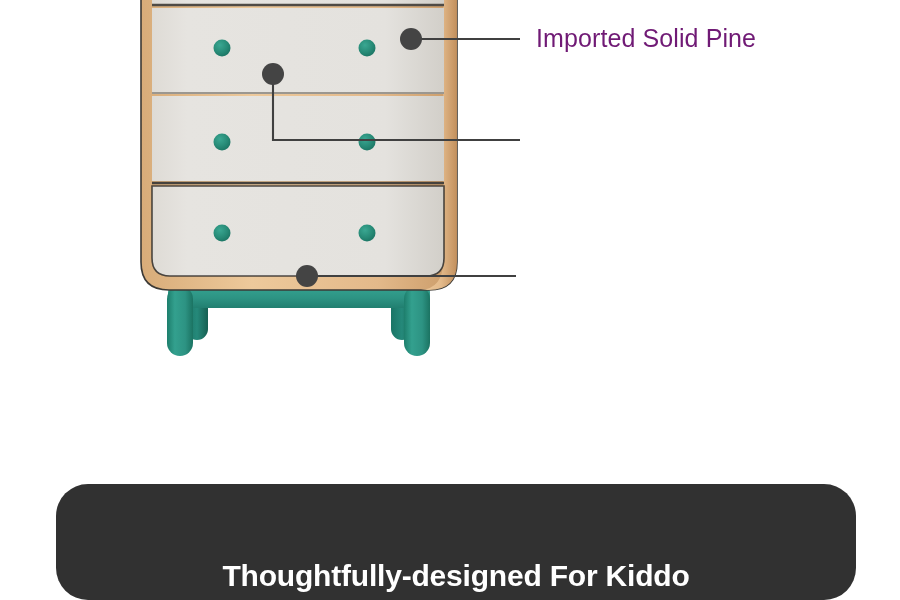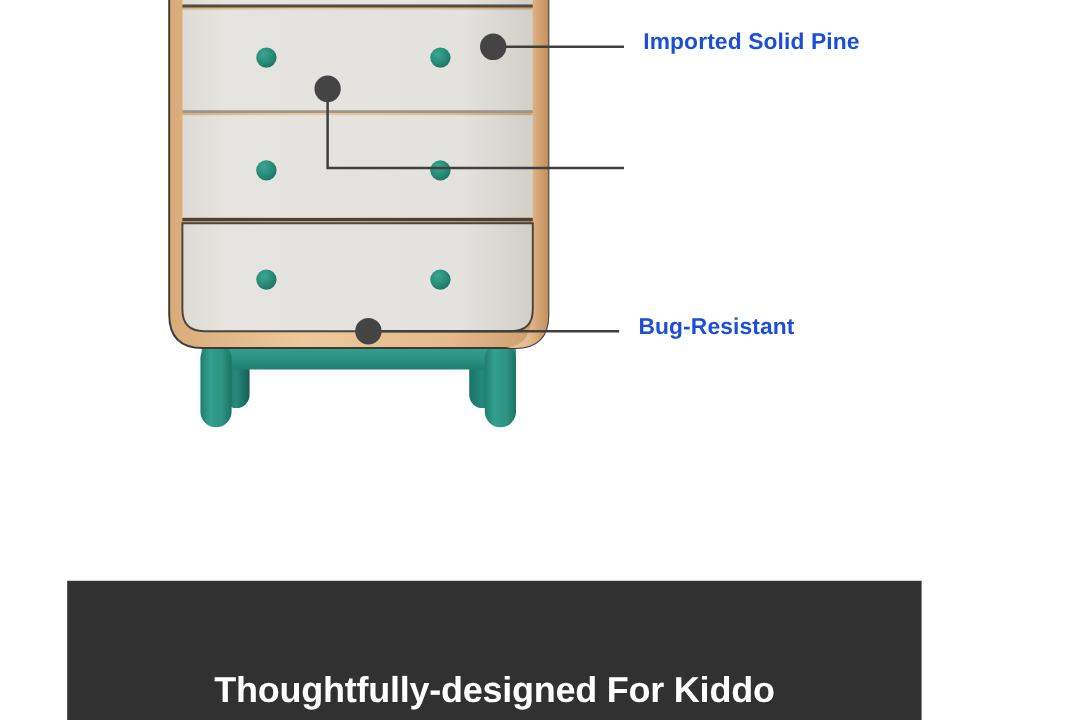--- a/index.html
+++ b/index.html
@@ -27,43 +27,44 @@
   #product-illustration {
     position: absolute;
     left: 0; top: 0;
     width: 900px;
     height: 600px;
   }
 
   
   .callout-label {
     position: absolute;
-    color: #1d4ed8;
-    font-size: 19px;
-    font-weight: 700;
+    color: #701a75;
+    font-size: 25px;
+    font-weight: 400;
     letter-spacing: 0.1px;
     white-space: nowrap;
     line-height: 1;
   }
   #callout-label-0 { left: 536px; top: 26px; }
   #callout-label-1 { left: 536px; top: 126px; }
   #callout-label-2 { left: 532px; top: 263px; }
 
   
   #bottom-banner {
     position: absolute;
     left: 56px;
     top: 484px;
-    width: 712px;
+    width: 800px;
     height: 116px;
     background: #313131;
     box-sizing: border-box;
     display: flex;
     align-items: flex-end;
     justify-content: center;
+    border-radius: 32px;
   }
   #banner-headline {
     color: #ffffff;
     font-size: 30px;
     font-weight: 700;
     letter-spacing: -0.2px;
     text-align: center;
     padding-bottom: 8px;
     line-height: 1.1;
     white-space: nowrap;
@@ -168,19 +169,18 @@
     <g>
       <circle cx="411" cy="39" r="11" fill="#444444"></circle>
       <circle cx="273" cy="74" r="11" fill="#444444"></circle>
       <circle cx="307" cy="276" r="11" fill="#444444"></circle>
     </g>
   </svg>
 
   <div class="callout-label" id="callout-label-0">Imported Solid Pine</div>
 
 
-  <div class="callout-label" id="callout-label-2">Bug-Resistant</div>
 
   <div id="bottom-banner">
     <div id="banner-headline">Thoughtfully-designed For Kiddo</div>
   </div>
 
 </div>
 
 </body></html>

